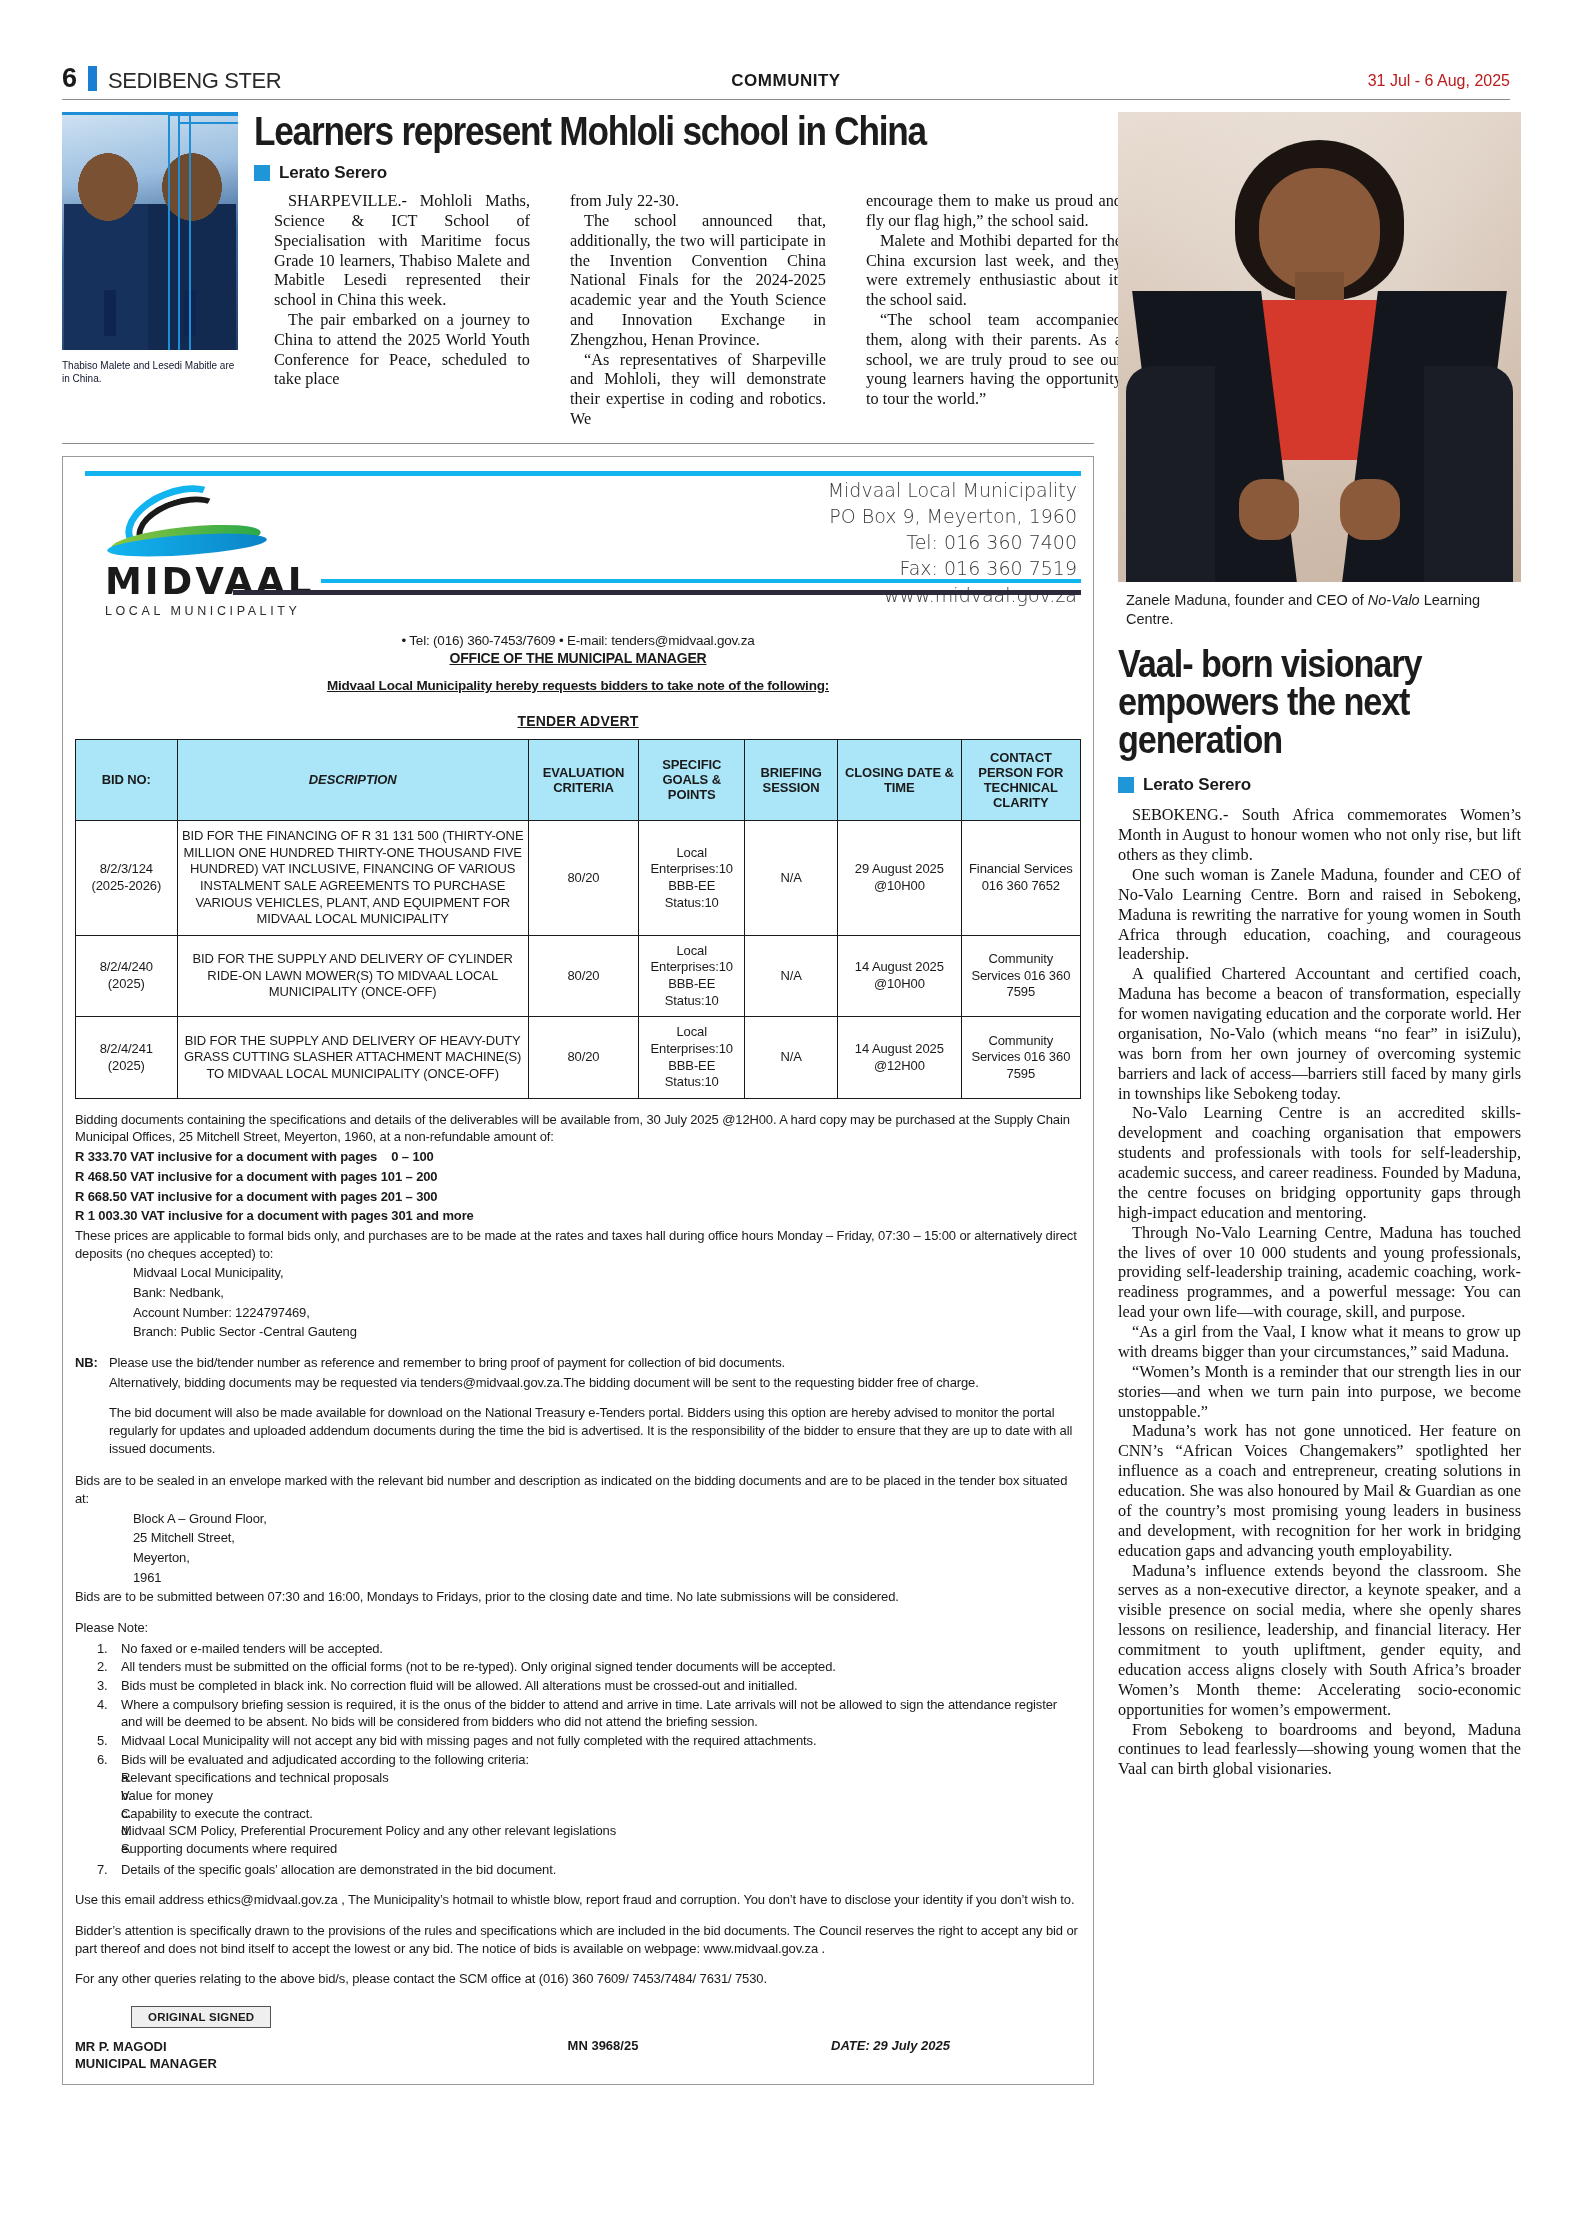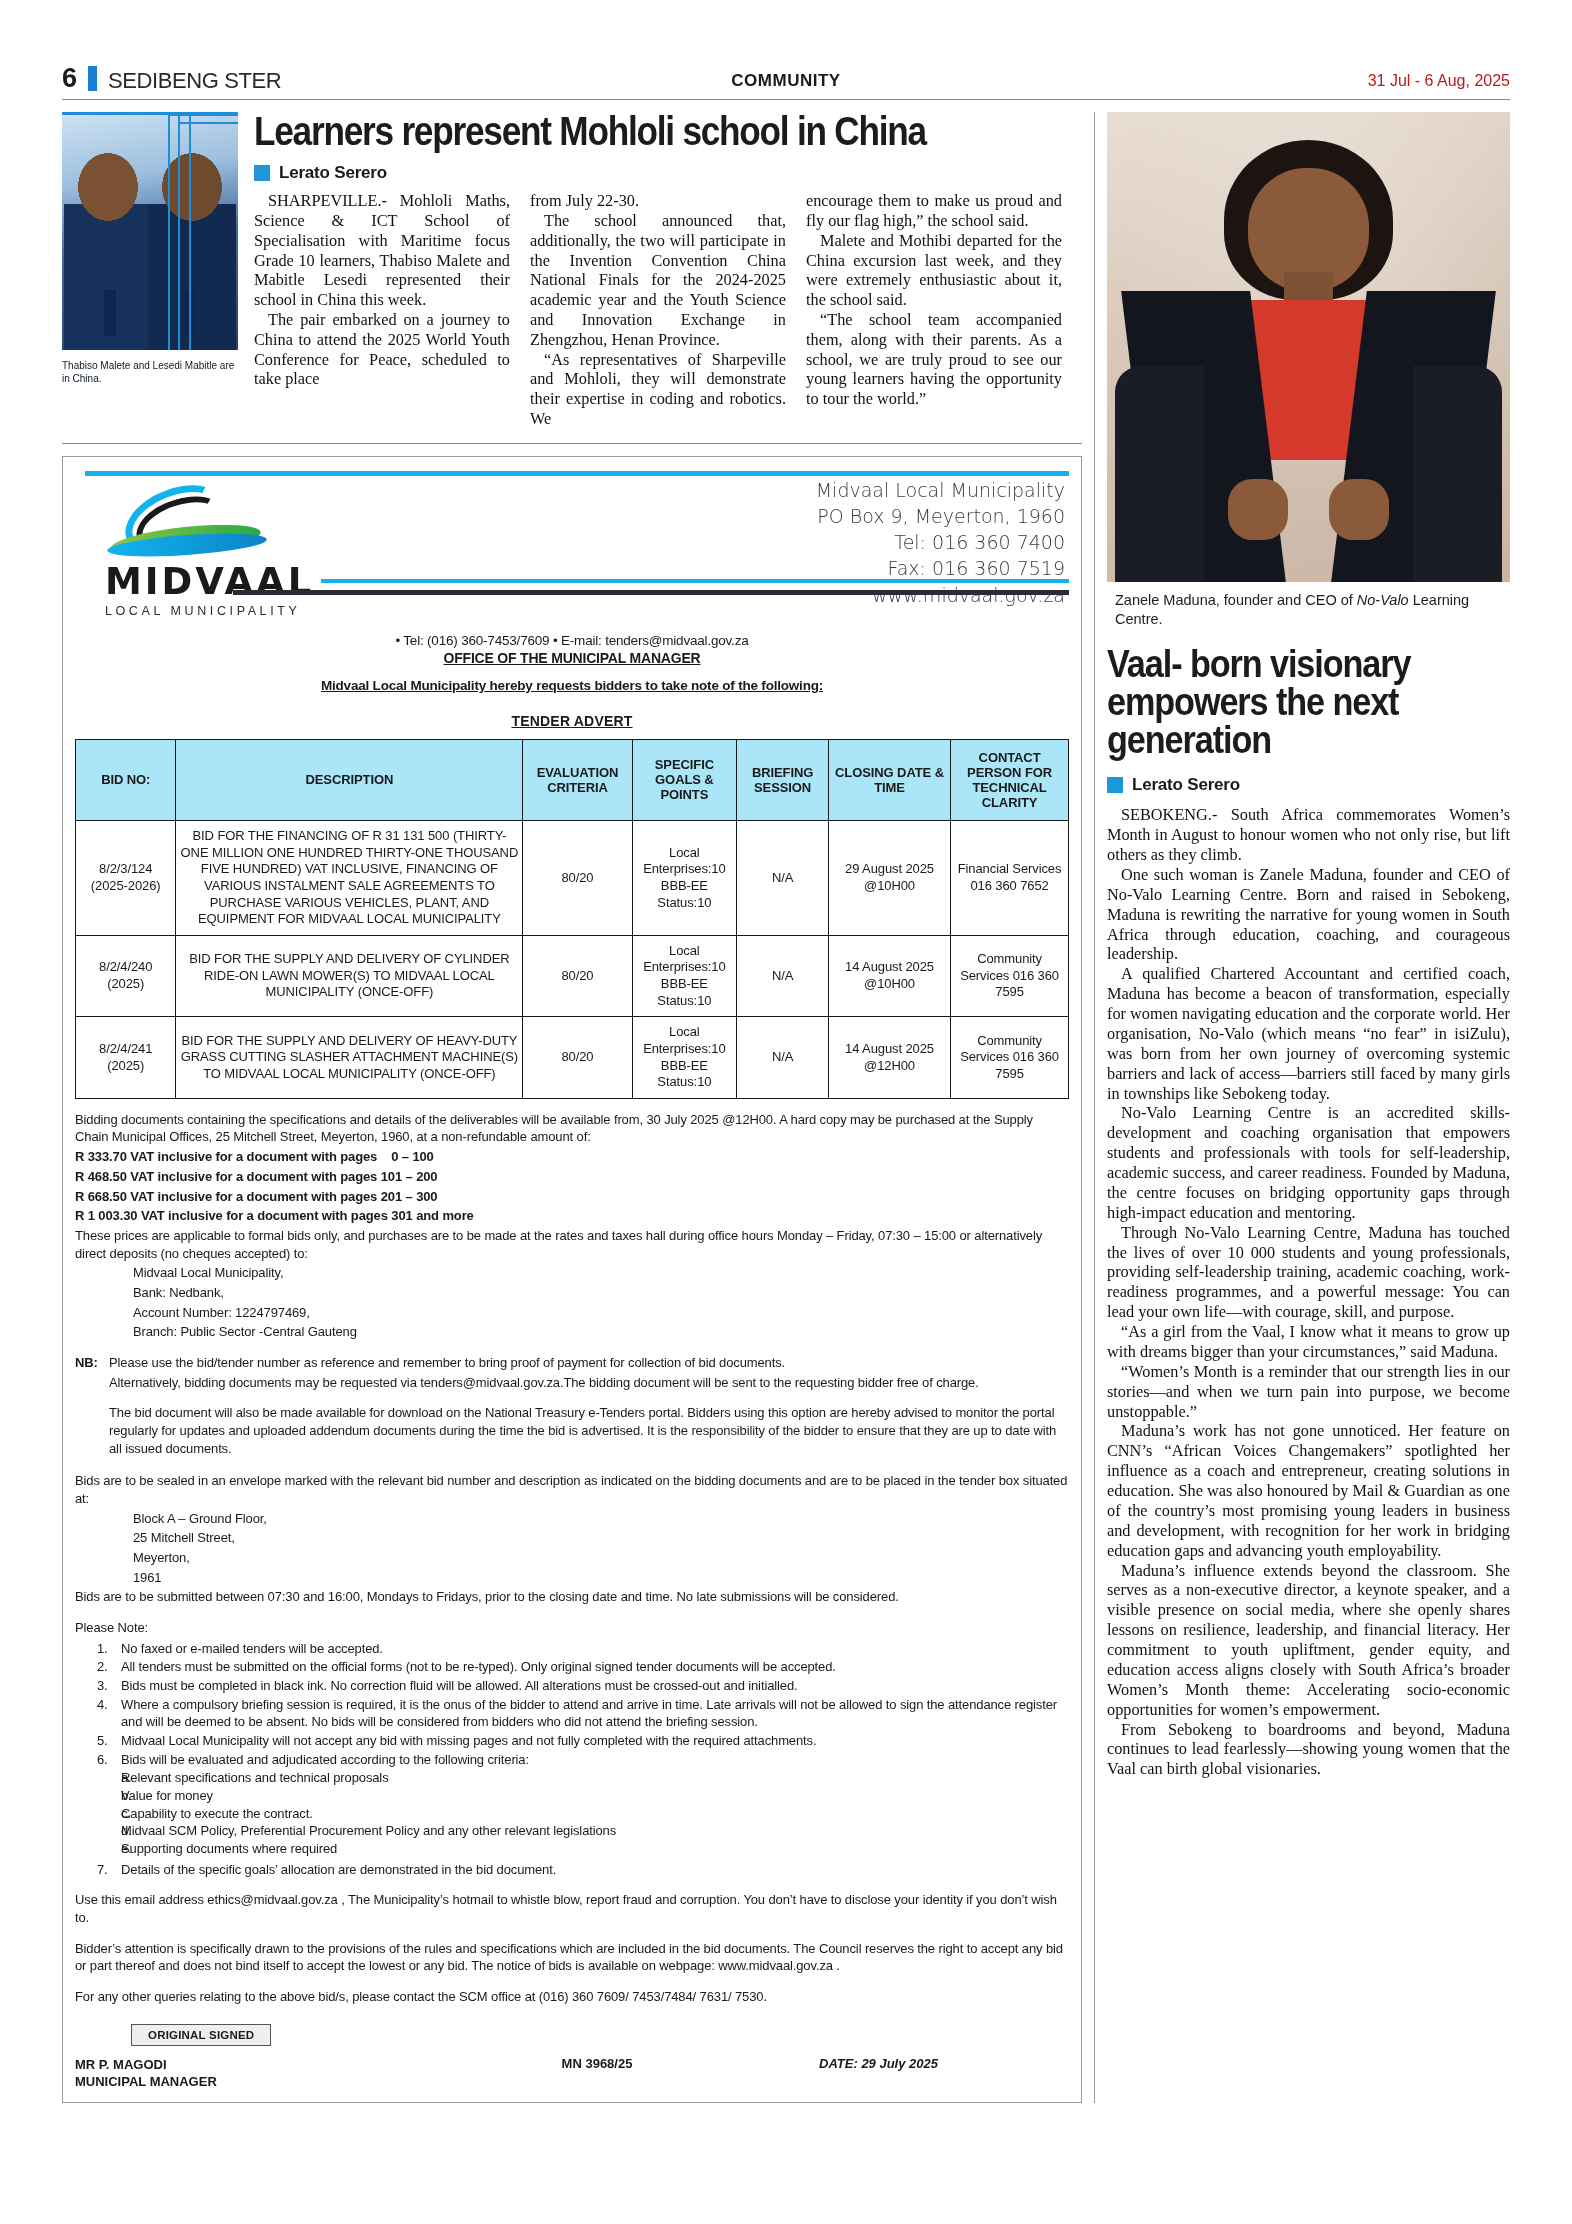--- a/index.html
+++ b/index.html
@@ -52,21 +52,21 @@
   .headline {
     font-family: "Liberation Sans", sans-serif;
     font-weight: bold; font-size: 40px; line-height: 0.98;
     letter-spacing: -1.4px; transform: scaleX(0.88); transform-origin: left top;
     color: #1c1c1c; margin-bottom: 12px; white-space: nowrap;
   }
   .byline { display: flex; align-items: center; gap: 9px; margin: 12px 0 8px 0; }
   .byline-square { width: 16px; height: 16px; background: #1e96d8; flex: 0 0 16px; }
   .byline-name { font-size: 17px; font-weight: bold; letter-spacing: -0.2px; }
   .story-cols { display: flex; gap: 20px; }
-  .story-col { width: 256px; }
+  .story-col { width: 256px; margin-left: 20px; }
   .serif-body {
     font-family: "Liberation Serif", serif;
     font-size: 16.3px; line-height: 1.215; text-align: justify; color: #111;
   }
   .serif-body p { text-indent: 14px; margin: 0; }
   .serif-body p.noind { text-indent: 0; }
 
   .section-rule { border-bottom: 1.5px solid #8a8a8a; margin: 14px 0 12px 0; }
 
   
@@ -88,21 +88,21 @@
 
   .adv-contact { text-align: center; font-size: 13.5px; margin-top: 8px; letter-spacing: -0.2px; }
   .adv-office { text-align: center; font-size: 14px; font-weight: bold; text-decoration: underline; margin-top: 2px; letter-spacing: -0.2px; }
   .adv-note { text-align: center; font-size: 13.5px; font-weight: bold; text-decoration: underline; margin-top: 12px; letter-spacing: -0.2px; }
   .adv-title { text-align: center; font-size: 14px; font-weight: bold; text-decoration: underline; margin: 20px 0 10px 0; letter-spacing: 0.2px; }
 
   table.tender { width: 100%; border-collapse: collapse; table-layout: fixed; }
   table.tender th, table.tender td { border: 1.2px solid #1a1a1a; text-align: center; vertical-align: middle; }
   table.tender th { background: #aae5f8; font-size: 13px; font-weight: bold; padding: 10px 3px; line-height: 1.16; letter-spacing: -0.1px; }
   table.tender td { font-size: 13px; padding: 7px 4px; line-height: 1.28; letter-spacing: -0.1px; }
-  .cw1 { width: 92px; } .cw2 { width: 318px; } .cw3 { width: 100px; }
+  .cw1 { width: 92px; } .cw2 { width: 318px; font-style: italic; } .cw3 { width: 100px; }
   .cw4 { width: 96px; } .cw5 { width: 84px; } .cw6 { width: 112px; } .cw7 { width: 108px; }
 
   .adv-body { font-size: 13px; line-height: 1.36; margin-top: 12px; letter-spacing: -0.12px; }
   .adv-body p { margin: 0 0 2px 0; }
   .adv-body p.gap { margin-top: 13px; }
   .adv-body .bold { font-weight: bold; }
   .adv-body .indent { padding-left: 58px; }
   .nb-row { display: flex; margin-top: 13px; }
   .nb-label { font-weight: bold; width: 34px; flex: 0 0 34px; }
   .nb-text { flex: 1; }

